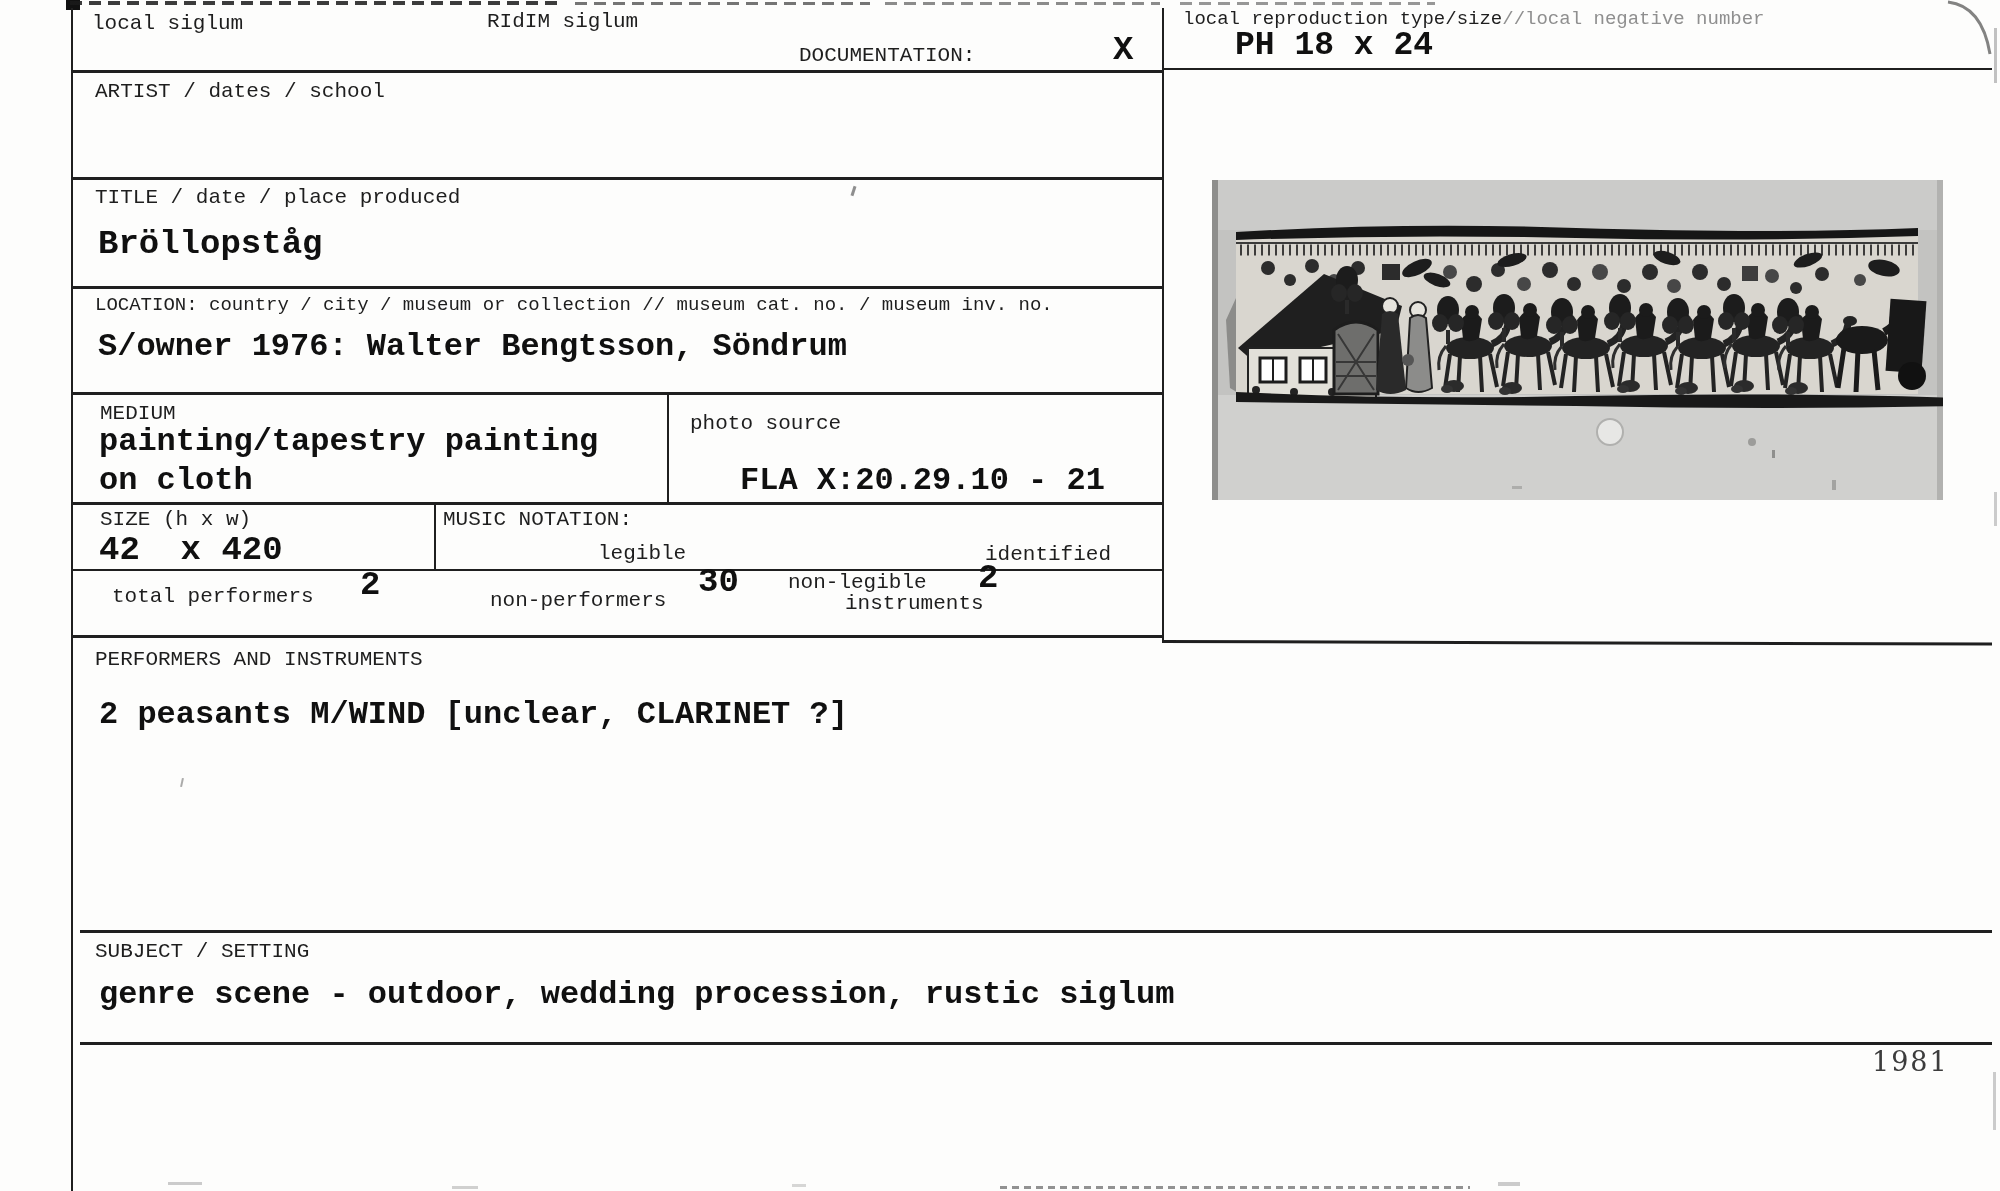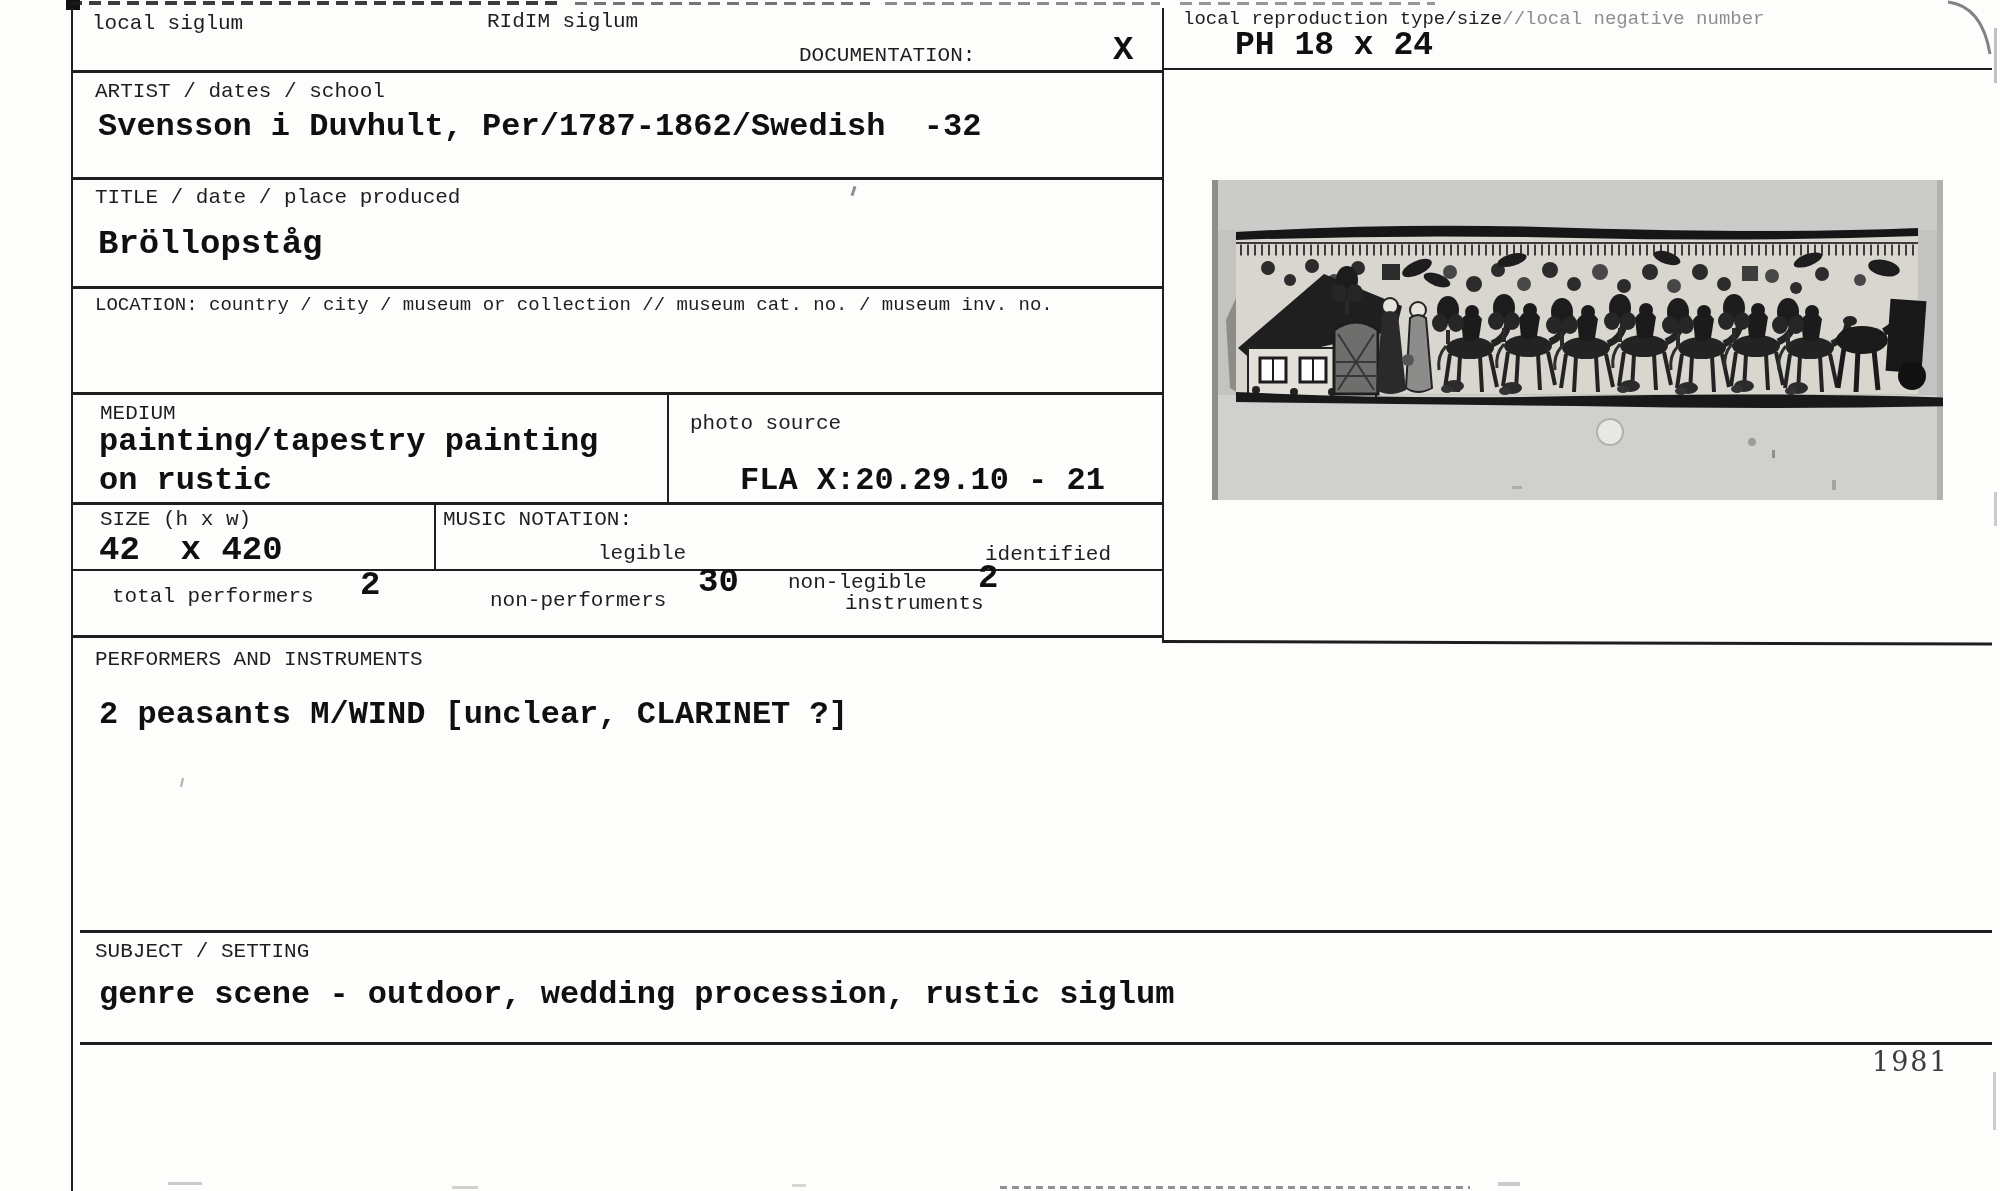--- a/index.html
+++ b/index.html
@@ -52,31 +52,31 @@
 
   <span class="lbl" style="left:92px;top:12px;">local siglum</span>
   <span class="lbl" style="left:487px;top:10px;">RIdIM siglum</span>
   <span class="lbl" style="left:799px;top:44px;">DOCUMENTATION:</span>
   <span class="val big" style="left:1113px;top:30px;">X</span>
 
   <span class="lbl sm" style="left:1183px;top:9px;"><span>local reproduction type/size</span><span class="gray">//local negative number</span></span>
   <span class="val" style="left:1235px;top:26px;font-size:33px;">PH 18 x 24</span>
 
   <span class="lbl" style="left:95px;top:80px;">ARTIST / dates / school</span>
-  <span class="val" style="left:98px;top:108px;">Svensson i Duvhult, Per/1787-1862/Swedish  -32</span>
 
   <span class="lbl" style="left:95px;top:186px;">TITLE / date / place produced</span>
   <span class="val big" style="left:98px;top:224px;text-align:right;">Bröllopståg</span>
   <div class="noise" style="left:852px;top:186px;width:3px;height:10px;transform:rotate(18deg);opacity:.6;"></div>
 
   <span class="lbl sm" style="left:95px;top:295px;">LOCATION: country / city / museum or collection // museum cat. no. / museum inv. no.</span>
+  <span class="val" style="left:98px;top:328px;">S/owner 1976: Walter Bengtsson, Söndrum</span>
 
   <span class="lbl" style="left:100px;top:402px;">MEDIUM</span>
   <span class="val" style="left:99px;top:423px;">painting/tapestry painting</span>
-  <span class="val" style="left:99px;top:462px;">on rustic</span>
+  <span class="val" style="left:99px;top:462px;">on cloth</span>
   <span class="lbl" style="left:690px;top:412px;">photo source</span>
   <span class="val" style="left:700px;top:462px;margin-left:40px;">FLA X:20.29.10 - 21</span>
 
   <span class="lbl" style="left:100px;top:508px;">SIZE (h x w)</span>
   <span class="val big" style="left:99px;top:530px;">42  x 420</span>
   <span class="lbl" style="left:443px;top:508px;">MUSIC NOTATION:</span>
   <span class="lbl" style="left:598px;top:542px;">legible</span>
   <span class="lbl" style="left:788px;top:543px;margin-top:28px;">non-legible</span>
   <span class="lbl" style="left:985px;top:543px;">identified</span>
 

